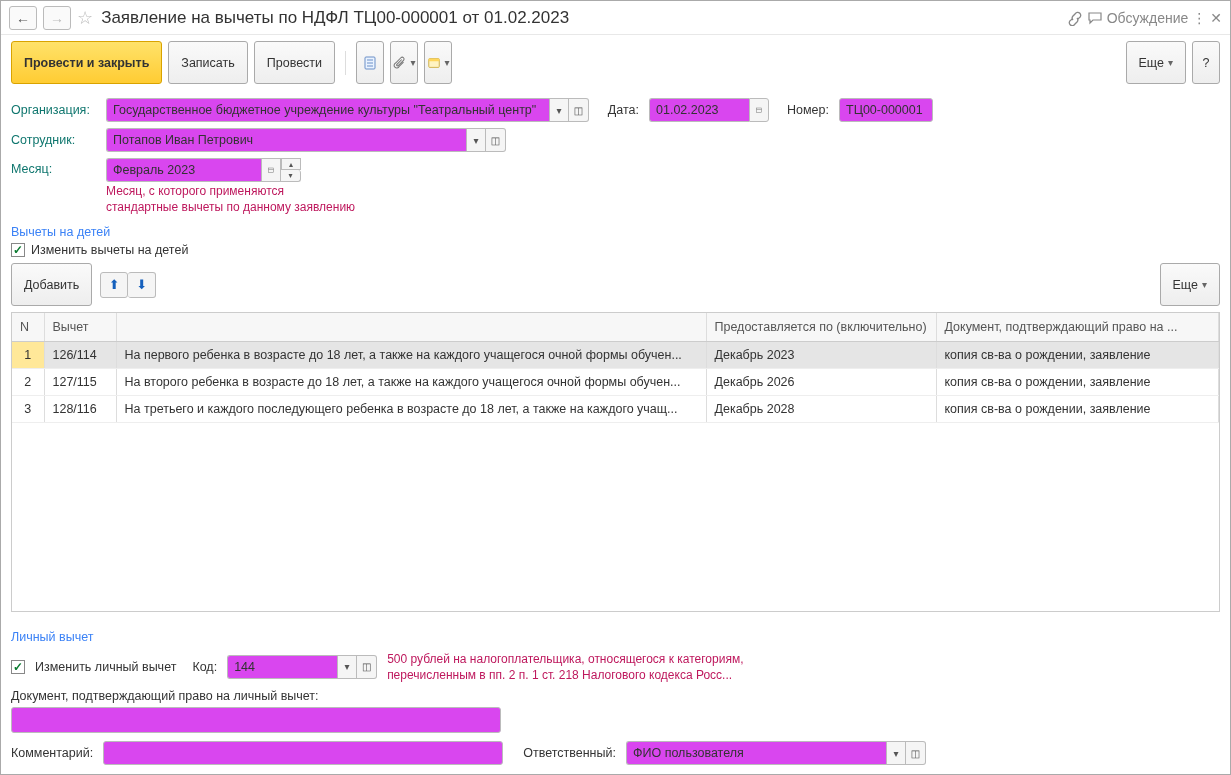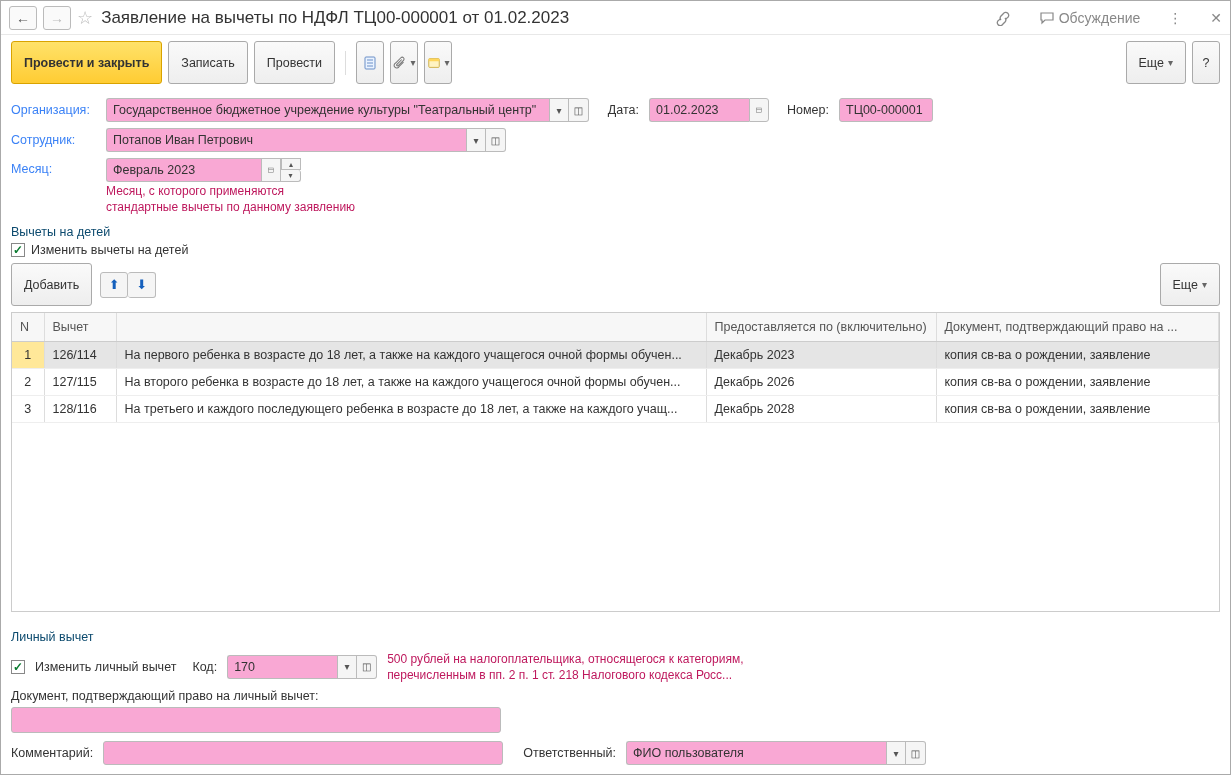--- a/index.html
+++ b/index.html
@@ -31,21 +31,21 @@
     font-size: 14px; color:#555;
   }
   .nav-btn.disabled { color:#bbb; }
   .title {
     font-size: 17px;
     font-weight: normal;
     color: #333;
     flex: 1;
     margin-left: 2px;
   }
-  .top-right { display: flex; align-items:center; gap:28px;text-align:center; }
+  .top-right { display: flex; align-items:center; gap:4px;text-align:center; }
   .icon-link { color:#888; cursor:pointer; font-size:14px; display:flex; align-items:center; gap:4px; }
   .toolbar {
     display:flex; align-items:center; gap:6px;
     padding: 6px 10px;
   }
   .btn {
     height: 43px;
     padding: 0 12px;
     border: 1px solid #aaa;
     background: linear-gradient(#fafafa,#eee);
@@ -59,46 +59,46 @@
     border-color: #d9a300;
     font-weight: bold;
     color:#333;
   }
   .btn.icon { padding:0; width:28px; justify-content:center; }
   .btn.dropdown::after { content:"▾"; margin-left:4px; font-size:10px; color:#666; }
   .vdiv { width:1px; height:24px; background:#ddd; margin:0 4px; }
   .spacer { flex:1; }
   .form-area { padding: 2px 10px; }
   .form-row { display:flex; align-items:center; margin: 6px 0; gap: 10px; }
-  .lbl { width: 85px; color:#3b82f6; }
+  .lbl { width: 85px; color:#0f766e; }
   .input {
     height: 24px;
     border: 1px solid #bbb;
     border-radius: 3px;
     padding: 0 6px;
     display:flex; align-items:center;
-    background:#f9a8d4;
+    background:#d946ef;
     overflow:hidden;
     white-space:nowrap;
   }
   .field-group { display:flex; }
   .field-group .input { border-top-right-radius:0; border-bottom-right-radius:0; border-right:none;}
   .mini-btn {
     width:20px; height:24px;
     border:1px solid #bbb;
     background:#f5f5f5;
     display:flex; align-items:center; justify-content:center;
     font-size:10px;
     color:#555;
   }
   .mini-btn + .mini-btn { border-left:none; }
   .mini-btn:first-of-type { border-top-left-radius:0; border-bottom-left-radius:0; }
   .field-group .mini-btn:last-child { border-top-right-radius:3px; border-bottom-right-radius:3px; }
   .hint { color:#be185d; font-size:12px; line-height:1.3; margin-top:2px; }
-  .section-title { color:#0c4a6e; margin: 10px 0 4px 0; }
+  .section-title { color:#3b82f6; margin: 10px 0 4px 0; }
   .check-row { display:flex; align-items:center; gap:6px; margin:4px 0; }
   .check { width:14px; height:14px; border:1px solid #888; display:flex; align-items:center; justify-content:center; color:#0a7a2f; font-size:12px; font-weight:bold; }
   .table-toolbar { display:flex; align-items:center; gap:8px; margin:6px 0; }
   .arrow-btn { width:28px; height:26px; border:1px solid #bbb; background:#f5f5f5; border-radius:3px; display:flex; align-items:center; justify-content:center; font-size:13px; }
   .arrow-btn.up { color:#1560bd; }
   .arrow-btn.down { color:#1560bd; }
   .table-wrap { border:1px solid #ccc; height:300px; overflow:hidden; }
   table.grid { width:100%; border-collapse:collapse; }
   table.grid th, table.grid td {
     border-right:1px solid #ddd;
@@ -295,21 +295,21 @@
 </div>
 
 <div class="bottom-form">
   <div class="section-title">Личный вычет</div>
   <div class="row-inline">
     <div class="check">✓</div>
     <span>Изменить личный вычет</span>
     <span style="margin-left:6px;">Код:</span>
     <div class="field-group">
       <div class="input" style="width:110px">
-          <span>170</span>
+          <span>144</span>
         </div>
       <button class="mini-btn">▾</button>
       <button class="mini-btn">◫</button>
     </div>
     <div class="hint" style="">
       <div>500 рублей на налогоплательщика, относящегося к категориям,</div>
       <div>перечисленным в пп. 2 п. 1 ст. 218 Налогового кодекса Росс...</div>
     </div>
   </div>
 

